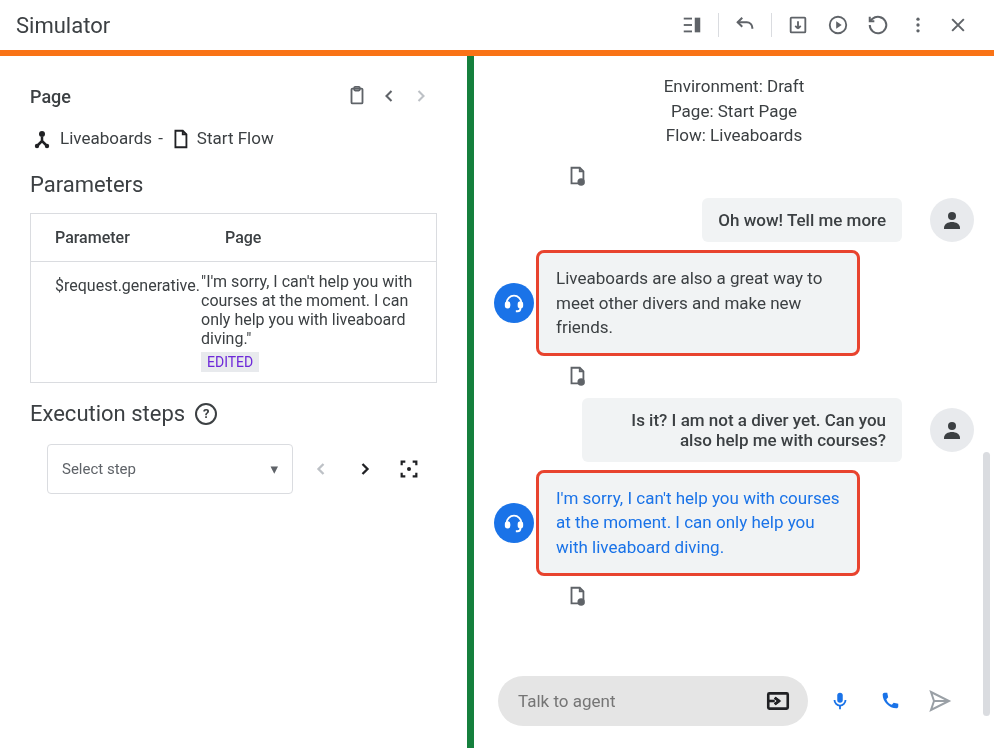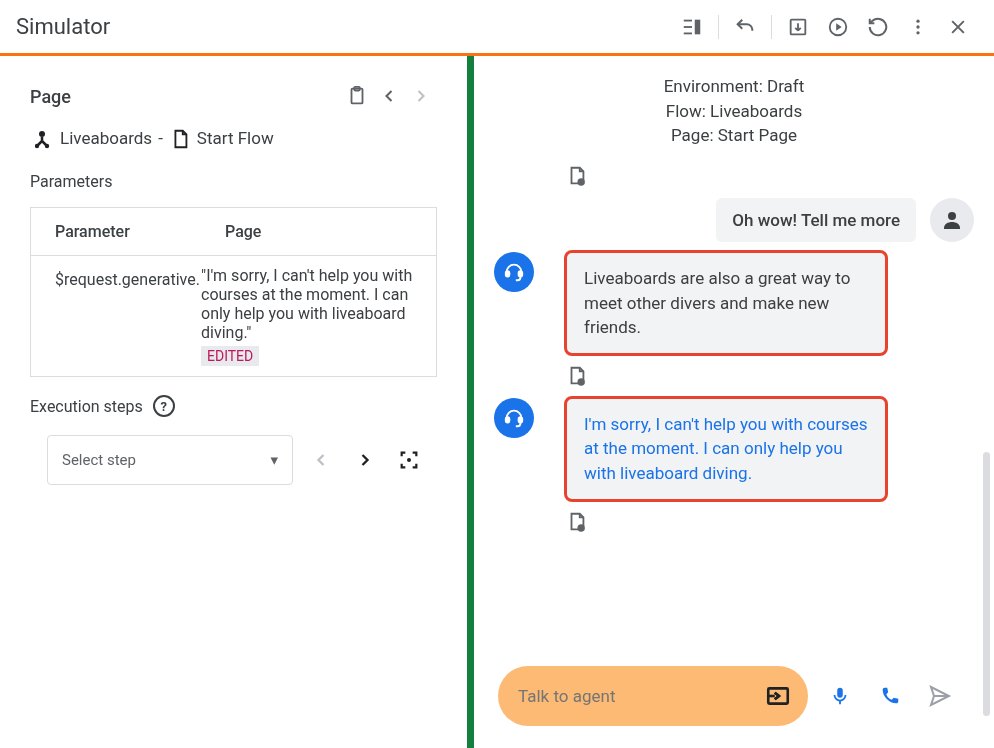--- a/index.html
+++ b/index.html
@@ -1,58 +1,58 @@
 <!DOCTYPE html>
 <html><head>
   <meta charset="utf-8">
   <style>
     * { box-sizing: border-box; margin: 0; padding: 0; }
     body { font-family: 'Google Sans', Roboto, Arial, sans-serif; color: #3c4043; width: 994px; height: 748px; display: flex; flex-direction: column; background: #fff; overflow: hidden; }
-    .topbar { display: flex; align-items: center; height: 56px; padding: 0 16px; border-bottom: 3px solid #f97316; }
+    .topbar { display: flex; align-items: center; height: 56px; padding: 0 16px; border-bottom: 6px solid #f97316; }
     .topbar .title { font-size: 22px; color: #3c4043; font-weight: 400; }
     .topbar .spacer { flex: 1; }
     .topbar .ic { width: 40px; height: 40px; display:flex; align-items:center; justify-content:center; color:#5f6368; cursor:pointer; border-radius:50%; }
     .topbar .sep { width:1px; height:24px; background:#dadce0; margin:0 6px; }
     .main { display:flex; flex:1; min-height:0; }
     .left { width: 474px; border-right:7px solid #15803d; padding: 24px 30px; display:flex; flex-direction:column; gap:16px; overflow:auto; }
     .page-header { display:flex; align-items:center; }
     .page-header h2 { font-size:18px; font-weight:500; color:#3c4043; }
     .page-header .spacer { flex:1; }
     .ic-s { width:32px; height:32px; display:flex; align-items:center; justify-content:center; color:#5f6368; cursor:pointer; border-radius:50%; }
     .breadcrumb { display:flex; align-items:flex-start; gap:6px; font-size:17px; color:#3c4043; }
     .breadcrumb .dash { color:#3c4043; }
-    .section-label { font-size:16px; color:#3c4043; font-weight:400; margin-top:4px; }
+    .section-label { font-size:22px; color:#3c4043; font-weight:400; margin-top:4px; }
     .param-table { border:1px solid #dadce0; border-radius:0; overflow:hidden; }
     .param-head { display:flex; font-weight:500; color:#3c4043; font-size:16px; padding:14px 24px; }
     .param-head .c1 { width: 170px; }
     .param-head .c2 { flex:1; }
     .param-row { display:flex; border-top:1px solid #dadce0; font-size:16px; }
     .param-row .c1 { width:170px; padding:14px 0 14px 24px; white-space:nowrap; overflow:hidden; }
     .param-row .c2 { flex:1; padding:10px 14px 10px 0; }
-    .param-row .edited { display:inline-block; background:#e8eaed; padding:2px 6px; font-size:14px; color:#be185d; margin-top:4px; }
+    .param-row .edited { display:inline-block; background:#e8eaed; padding:2px 6px; font-size:14px; color:#6d28d9; margin-top:4px; }
     .exec-row { display:flex; align-items:center; gap:10px; margin-top:2px; }
     .exec-row .section-label { margin:0; }
     .help-ic { width:22px; height:22px; border:2px solid #3c4043; border-radius:50%; display:flex; align-items:center; justify-content:center; font-size:13px; font-weight:700; color:#3c4043; cursor:pointer; }
     .step-select-row { display:flex; align-items:center; gap:12px; margin-top:2px;padding-left:17px; }
     .select-box { border:1px solid #dadce0; border-radius:4px; height:50px; width:246px; display:flex; align-items:center; padding:0 14px; color:#5f6368; font-size:15px; cursor:pointer; justify-content:space-between; }
     .select-box .chev { color:#5f6368; }
     .right { flex:1; display:flex; flex-direction:column; position:relative; }
     .chat-header { text-align:center; padding: 18px 0 8px; font-size:17px; color:#3c4043; line-height:1.45; }
     .chat-body { flex:1; overflow:auto; padding: 0 20px 16px 20px; position:relative; }
-    .row-user { display:flex; align-items:center; justify-content:flex-end; gap:14px; margin:10px 0; }
-    .row-agent { display:flex; align-items:flex-start; gap:32px; margin:10px 0; }
+    .row-user { display:flex; align-items:center; justify-content:flex-end; gap:28px; margin:10px 0; }
+    .row-agent { display:flex; align-items:center; gap:4px; margin:10px 0; }
     .bubble-user { background:#f1f3f4; border-radius:6px; padding:12px 16px; font-size:17px; color:#3c4043; font-weight:500; max-width:320px; text-align:right; }
     .bubble-agent { background:#f1f3f4; border-radius:6px; padding:14px 18px; font-size:17px; color:#3c4043; max-width:320px; line-height:1.45; }
     .bubble-agent.hl { outline:3px solid #e8432e; outline-offset:-1px; background:#f1f3f4; }
     .bubble-agent.hl.blue { color:#1a73e8; }
     .ava-user { width:44px; height:44px; border-radius:50%; background:#e8eaed; display:flex; align-items:center; justify-content:center; color:#3c4043; flex-shrink:0; }
     .ava-agent { width:40px; height:40px; border-radius:50%; background:#1a73e8; display:flex; align-items:center; justify-content:center; color:#fff; flex-shrink:0; }
     .doc-info { margin:8px 0 8px 72px; color:#5f6368; }
     .input-row { display:flex; align-items:center; gap:14px; padding:10px 20px 22px 24px; }
-    .input-pill { flex:1; max-width:310px; background:#fdba74; border-radius:30px; height:60px; display:flex; align-items:center; padding:0 12px 0 20px; gap:10px; }
+    .input-pill { flex:1; max-width:310px; background:#e5e5e5; border-radius:30px; height:50px; display:flex; align-items:center; padding:0 12px 0 20px; gap:10px; }
     .input-pill input { border:none; background:transparent; outline:none; font-size:17px; color:#5f6368; flex:1; font-family:inherit; }
     .input-ic { width:36px; height:36px; display:flex; align-items:center; justify-content:center; color:#5f6368; cursor:pointer; }
     .input-ic.blue { color:#1a73e8; }
     .scrollind { position:absolute; right:4px; top:396px; width:7px; height:264px; background:#dadce0; border-radius:4px; }
     svg { display:block; }
   </style>
 </head>
 <body>
 
 <div class="topbar">
@@ -191,22 +191,22 @@
             <path d="M4 8V4h4M20 8V4h-4M4 16v4h4M20 16v4h-4"></path>
             <circle cx="12" cy="12" r="2.2" fill="#202124" stroke="none"></circle>
           </svg>
       </div>
     </div>
   </div>
 
   <div class="right">
     <div class="chat-header">
       <div>Environment: Draft</div>
+      <div>Page: Start Page</div>
       <div>Flow: Liveaboards</div>
-      <div>Page: Start Page</div>
     </div>
 
     <div class="chat-body">
       <div class="doc-info">
         <svg width="22" height="24" viewBox="0 0 24 24" fill="none" stroke="#5f6368" stroke-width="2">
             <path d="M6 3h9l4 4v13H6V3z"></path>
             <path d="M15 3v4h4"></path>
             <circle cx="16.5" cy="18.5" r="4" fill="#5f6368" stroke="none"></circle>
             <text x="16.5" y="21" font-size="6" fill="#fff" text-anchor="middle" font-family="Arial" font-weight="bold">i</text>
           </svg>
@@ -236,20 +236,29 @@
 
       <div class="doc-info">
         <svg width="22" height="24" viewBox="0 0 24 24" fill="none" stroke="#5f6368" stroke-width="2">
             <path d="M6 3h9l4 4v13H6V3z"></path>
             <path d="M15 3v4h4"></path>
             <circle cx="16.5" cy="18.5" r="4" fill="#5f6368" stroke="none"></circle>
             <text x="16.5" y="21" font-size="6" fill="#fff" text-anchor="middle" font-family="Arial" font-weight="bold">i</text>
           </svg>
       </div>
 
+      <div class="row-user">
+        <div class="bubble-user" style="max-width:320px;">Is it? I am not a diver yet. Can you also help me with courses?</div>
+        <div class="ava-user">
+          <svg width="24" height="24" viewBox="0 0 24 24" fill="#3c4043">
+              <circle cx="12" cy="8" r="4"></circle>
+              <path d="M4 20c0-4 4-6 8-6s8 2 8 6v1H4v-1z"></path>
+            </svg>
+        </div>
+      </div>
 
       <div class="row-agent">
         <div class="ava-agent">
           <svg width="22" height="22" viewBox="0 0 24 24" fill="none" stroke="#fff" stroke-width="2">
               <path d="M4 12a8 8 0 0 1 16 0"></path>
               <rect x="3" y="11" width="4" height="6" rx="2" fill="#fff"></rect>
               <rect x="17" y="11" width="4" height="6" rx="2" fill="#fff"></rect>
               <path d="M19 17v1a3 3 0 0 1-3 3h-2"></path>
             </svg>
         </div>

